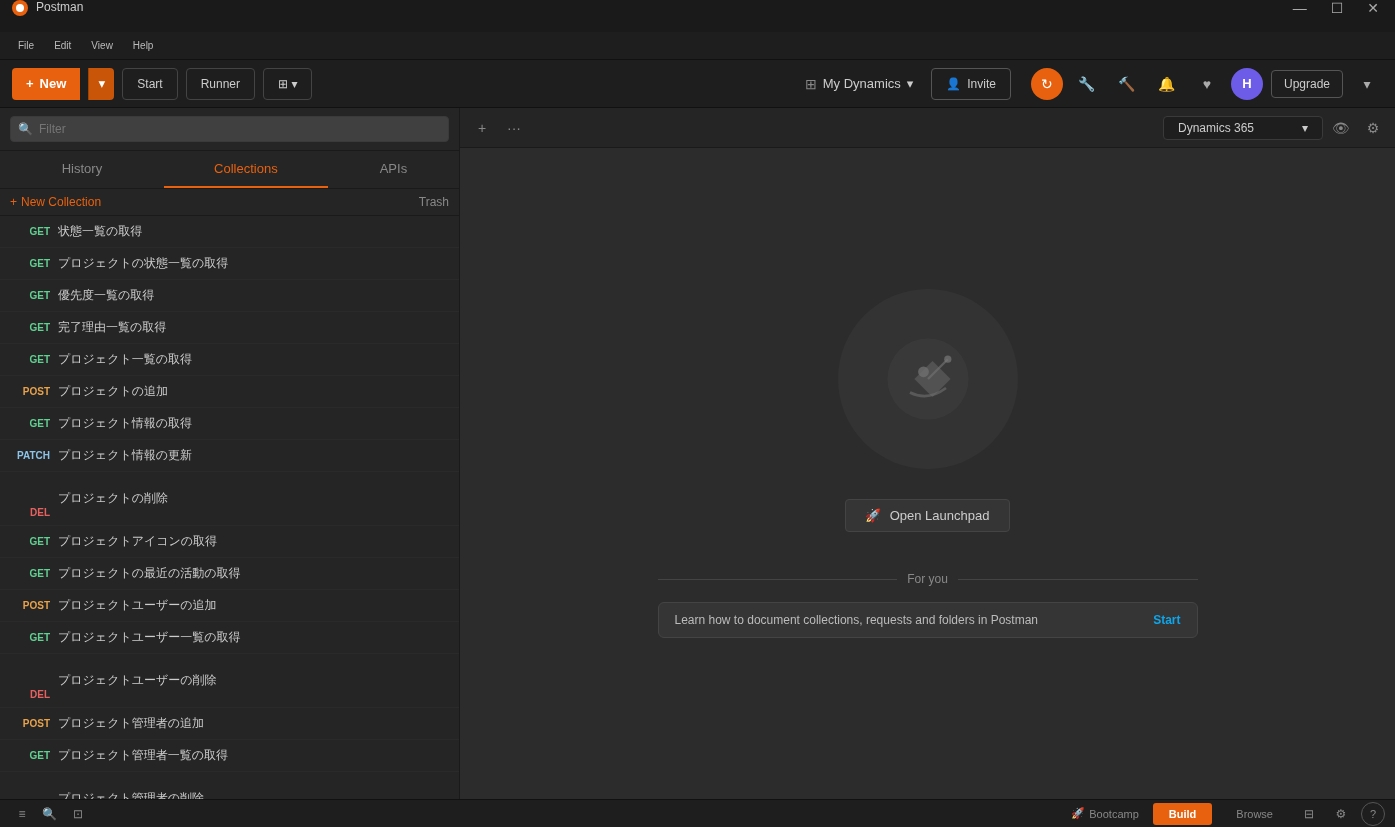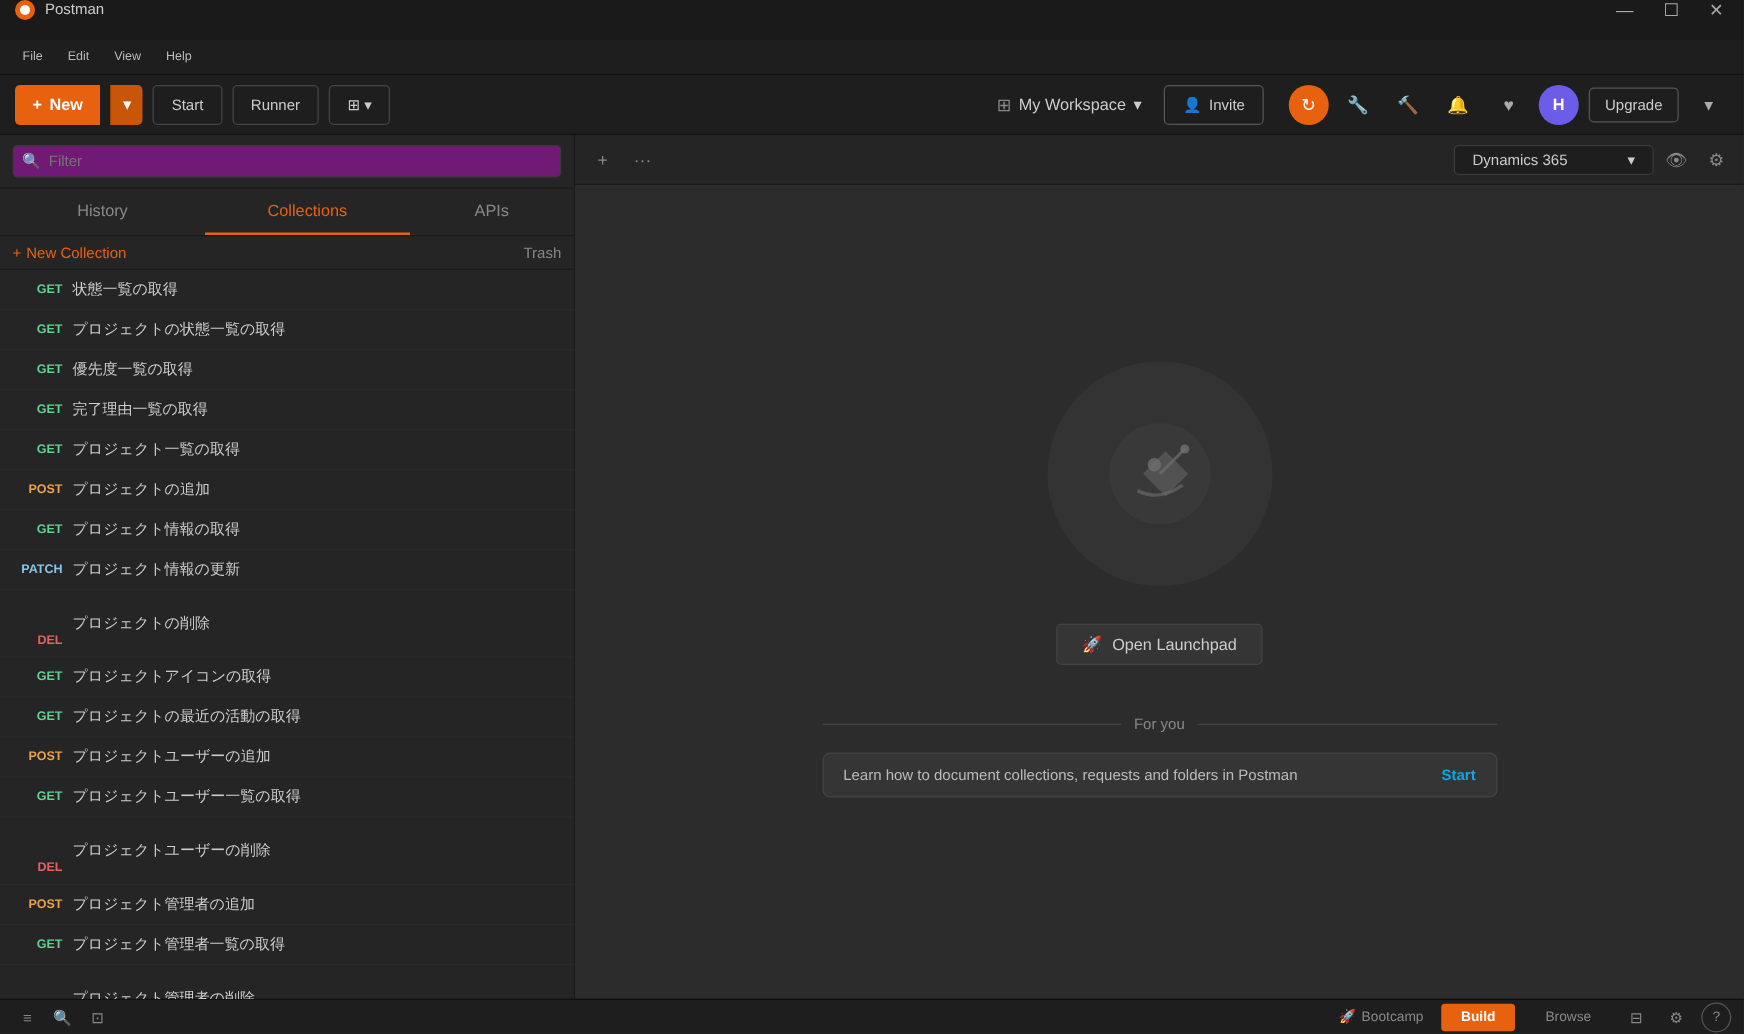--- a/index.html
+++ b/index.html
@@ -31,21 +31,21 @@
     .icon-btn-orange { background: #e8610e; color: white; }
     .avatar-btn { width: 32px; height: 32px; border-radius: 50%; background: #6c5ce7; border: none; color: white; cursor: pointer; font-size: 13px; font-weight: 700; display: flex; align-items: center; justify-content: center; }
     .upgrade-btn { background: none; border: 1px solid #555; color: #ccc; padding: 0 12px; height: 28px; border-radius: 4px; cursor: pointer; font-size: 12px; }
 
     
     .main { display: flex; flex: 1; overflow: hidden; }
 
     
     .sidebar { width: 460px; background: #252525; display: flex; flex-direction: column; flex-shrink: 0; border-right: 1px solid #1a1a1a; }
     .sidebar-search { padding: 8px 10px; border-bottom: 1px solid #1a1a1a; }
-    .sidebar-search-input { width: 100%; background: #701a75; border: 1px solid #3a3a3a; border-radius: 4px; color: #bbb; padding: 5px 10px 5px 28px; font-size: 12px; outline: none; }
+    .sidebar-search-input { width: 100%; background: #404040; border: 1px solid #3a3a3a; border-radius: 4px; color: #bbb; padding: 5px 10px 5px 28px; font-size: 12px; outline: none; }
     .search-wrapper { position: relative; }
     .search-icon-pos { position: absolute; left: 8px; top: 50%; transform: translateY(-50%); color: #666; font-size: 12px; }
 
     
     .sidebar-tabs { display: flex; border-bottom: 1px solid #1a1a1a; }
     .sidebar-tab { flex: 1; text-align: center; padding: 10px 0; cursor: pointer; color: #888; font-size: 13px; border-bottom: 2px solid transparent; }
     .sidebar-tab.active { color: #e8610e; border-bottom: 2px solid #e8610e; }
     .sidebar-tab-apis { flex: 0.8; }
 
     
@@ -134,21 +134,21 @@
     <span>▾</span>
   </button>
   <button class="btn-toolbar">Start</button>
   <button class="btn-toolbar">Runner</button>
   <button class="btn-toolbar">⊞ ▾</button>
 
   <div class="toolbar-spacer"></div>
 
   <button class="workspace-selector">
     <span class="workspace-icon">⊞</span>
-    <span>My Workspace</span>
+    <span>My Dynamics</span>
     <span>▾</span>
   </button>
 
   <button class="invite-btn">
     <span>👤</span>
     <span>Invite</span>
   </button>
 
   <div class="toolbar-right">
     <button class="icon-btn icon-btn-orange">↻</button>

